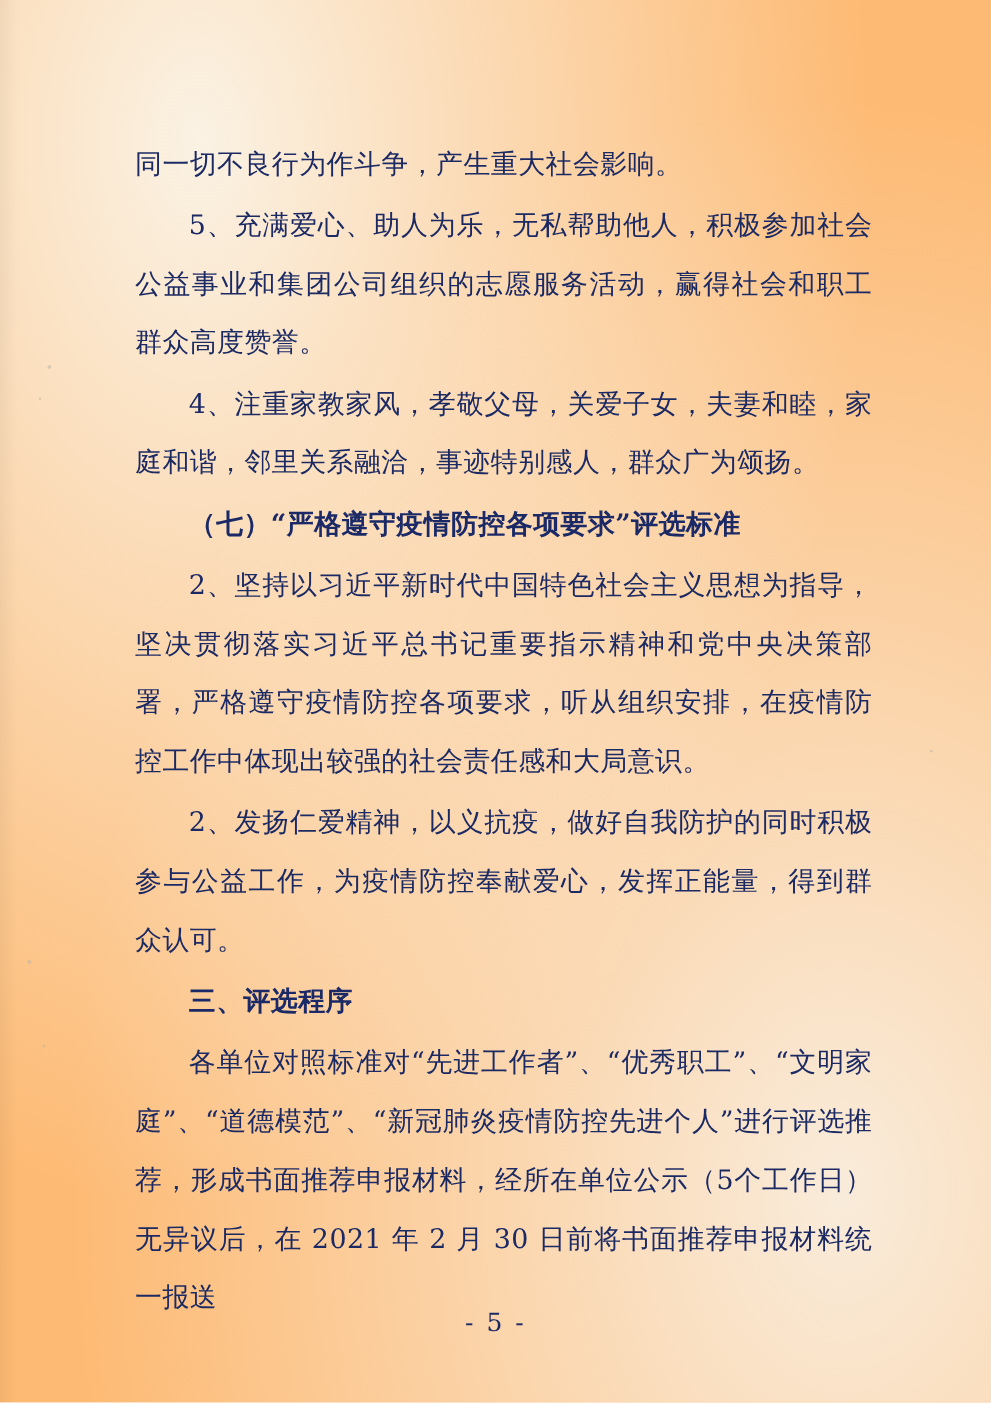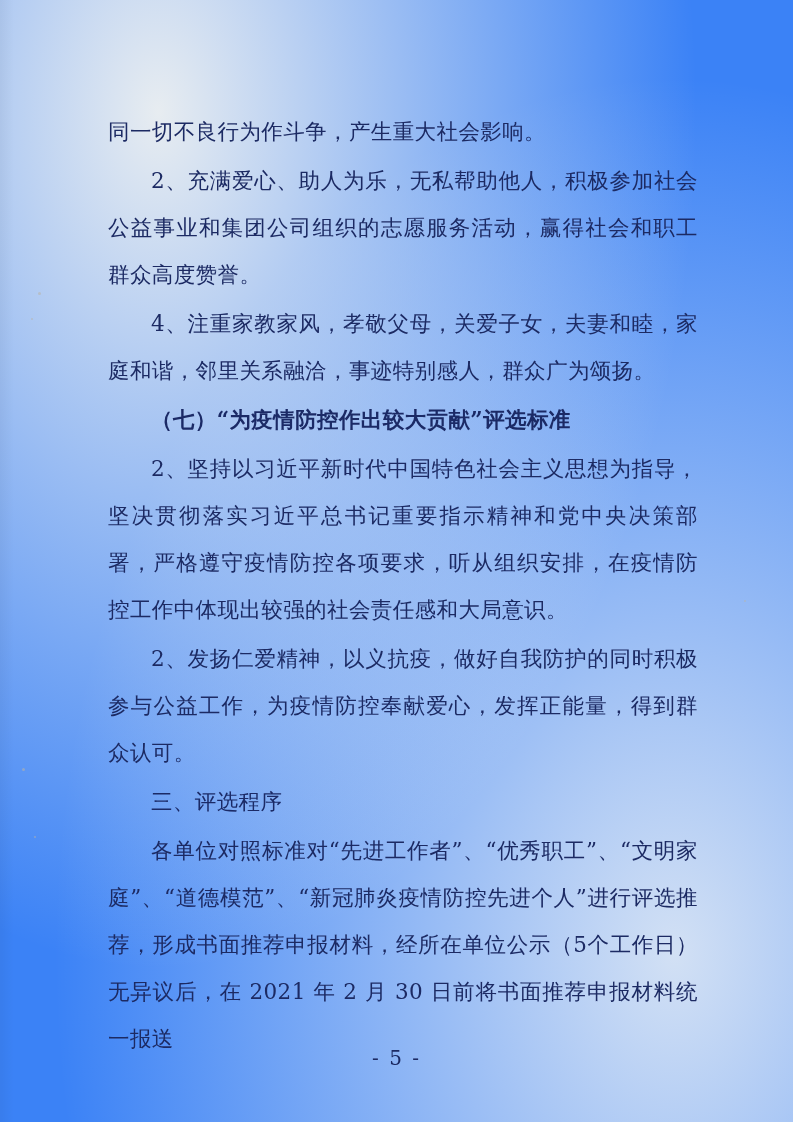--- a/index.html
+++ b/index.html
@@ -11,21 +11,21 @@
     width: 793px;
     height: 1122px;
     position: relative;
     overflow: hidden;
     font-family: "DejaVu Serif", serif;
   }
   
   .page {
     position: absolute;
     inset: 0;
-    background: #3b82f6;
+    background: #fdba74;
   }
   .paper-tint {
     position: absolute;
     inset: 0;
     background:
       radial-gradient(ellipse at 20% 10%, rgba(250,248,240,0.9) 0%, rgba(253,253,250,0) 60%),
       radial-gradient(ellipse at 85% 85%, rgba(248,248,244,0.8) 0%, rgba(253,253,250,0) 65%);
     pointer-events: none;
   }
   .content {
@@ -47,21 +47,21 @@
   p.indent {
     text-indent: 43px;
   }
   p.heading {
     text-indent: 43px;
     font-weight: bold;
     color: #1b2a66;
   }
   p.section-heading {
     text-indent: 43px;
-    font-weight: normal;
+    font-weight: bold;
     color: #1b2a66;
   }
   .footer {
     position: absolute;
     left: 0;
     right: 0;
     top: 1046px;
     text-align: center;
     font-size: 20px;
     color: #1c2a63;
@@ -95,23 +95,23 @@
   <div class="edge-shadow"></div>
 
   <span class="speck s1"></span>
   <span class="speck s2"></span>
   <span class="speck s3"></span>
   <span class="speck s4"></span>
   <span class="speck s5"></span>
 
   <div class="content">
     <p>同一切不良行为作斗争，产生重大社会影响。</p>
-    <p class="indent">2、充满爱心、助人为乐，无私帮助他人，积极参加社会公益事业和集团公司组织的志愿服务活动，赢得社会和职工群众高度赞誉。</p>
+    <p class="indent">5、充满爱心、助人为乐，无私帮助他人，积极参加社会公益事业和集团公司组织的志愿服务活动，赢得社会和职工群众高度赞誉。</p>
     <p class="indent">4、注重家教家风，孝敬父母，关爱子女，夫妻和睦，家庭和谐，邻里关系融洽，事迹特别感人，群众广为颂扬。</p>
-    <p class="heading">（七）“为疫情防控作出较大贡献”评选标准</p>
+    <p class="heading">（七）“严格遵守疫情防控各项要求”评选标准</p>
     <p class="indent">2、坚持以习近平新时代中国特色社会主义思想为指导，坚决贯彻落实习近平总书记重要指示精神和党中央决策部署，严格遵守疫情防控各项要求，听从组织安排，在疫情防控工作中体现出较强的社会责任感和大局意识。</p>
     <p class="indent">2、发扬仁爱精神，以义抗疫，做好自我防护的同时积极参与公益工作，为疫情防控奉献爱心，发挥正能量，得到群众认可。</p>
     <p class="section-heading">三、评选程序</p>
     <p class="indent">各单位对照标准对“先进工作者”、“优秀职工”、“文明家庭”、“道德模范”、“新冠肺炎疫情防控先进个人”进行评选推荐，形成书面推荐申报材料，经所在单位公示（5个工作日）无异议后，在 2021 年 2 月 30 日前将书面推荐申报材料统一报送</p>
   </div>
 
   <div class="footer">- 5 -</div>
 </div>
 
 </body></html>

